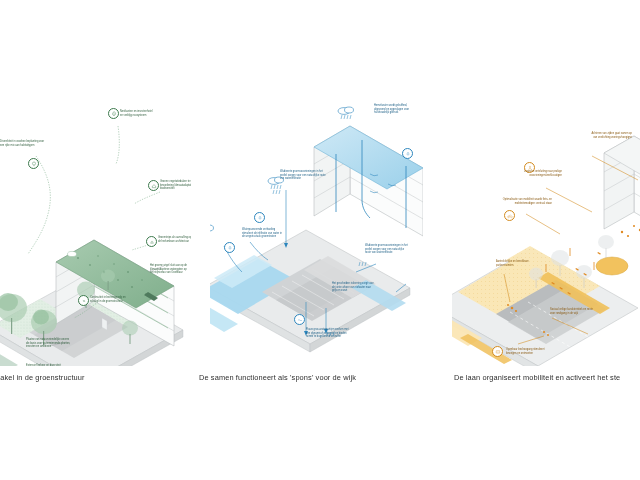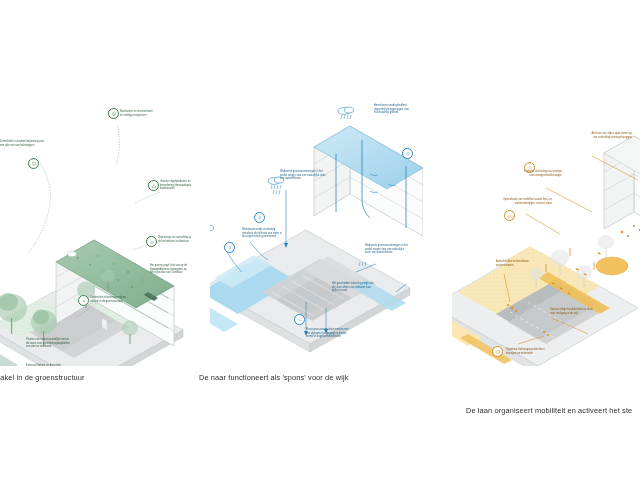--- a/index.html
+++ b/index.html
@@ -26,21 +26,21 @@
   .caption{
     position:absolute;
     font-size:7.4px;
     letter-spacing:.12px;
     color:#2e2e2e;
     white-space:nowrap;
     line-height:12px;
   }
   #caption-green{left:-26px;top:0;}
   #caption-blue{left:199px;top:0;}
-  #caption-orange{left:466px;top:0;margin-top:33px;}
+  #caption-orange{left:454px;top:0;}
 
   
   .note{
     position:absolute;
     font-size:2.55px;
     line-height:3.5px;
     letter-spacing:.02px;
     white-space:pre-line;
     color:#3a3a3a;
   }
@@ -547,17 +547,17 @@
     <div class="badge orange" style="left:40px;top:250px;">
       <svg viewBox="0 0 10 10" width="6" height="6">
           <rect x="2" y="2.6" width="6" height="4.4" rx=".6" fill="none" stroke="currentColor" stroke-width=".55"></rect>
           <line x1="2" y1="5" x2="8" y2="5" stroke="currentColor" stroke-width=".45"></line>
         </svg>
     </div>
   </div>
 
   <div class="caption-row">
     <div class="caption" id="caption-green">che schakel in de groenstructuur</div>
-    <div class="caption" id="caption-blue">De naar functioneert als 'spons' voor de wijk</div>
+    <div class="caption" id="caption-blue">De samen functioneert als 'spons' voor de wijk</div>
     <div class="caption" id="caption-orange">De laan organiseert mobiliteit en activeert het ste</div>
   </div>
 
 </div>
 
 </body></html>

